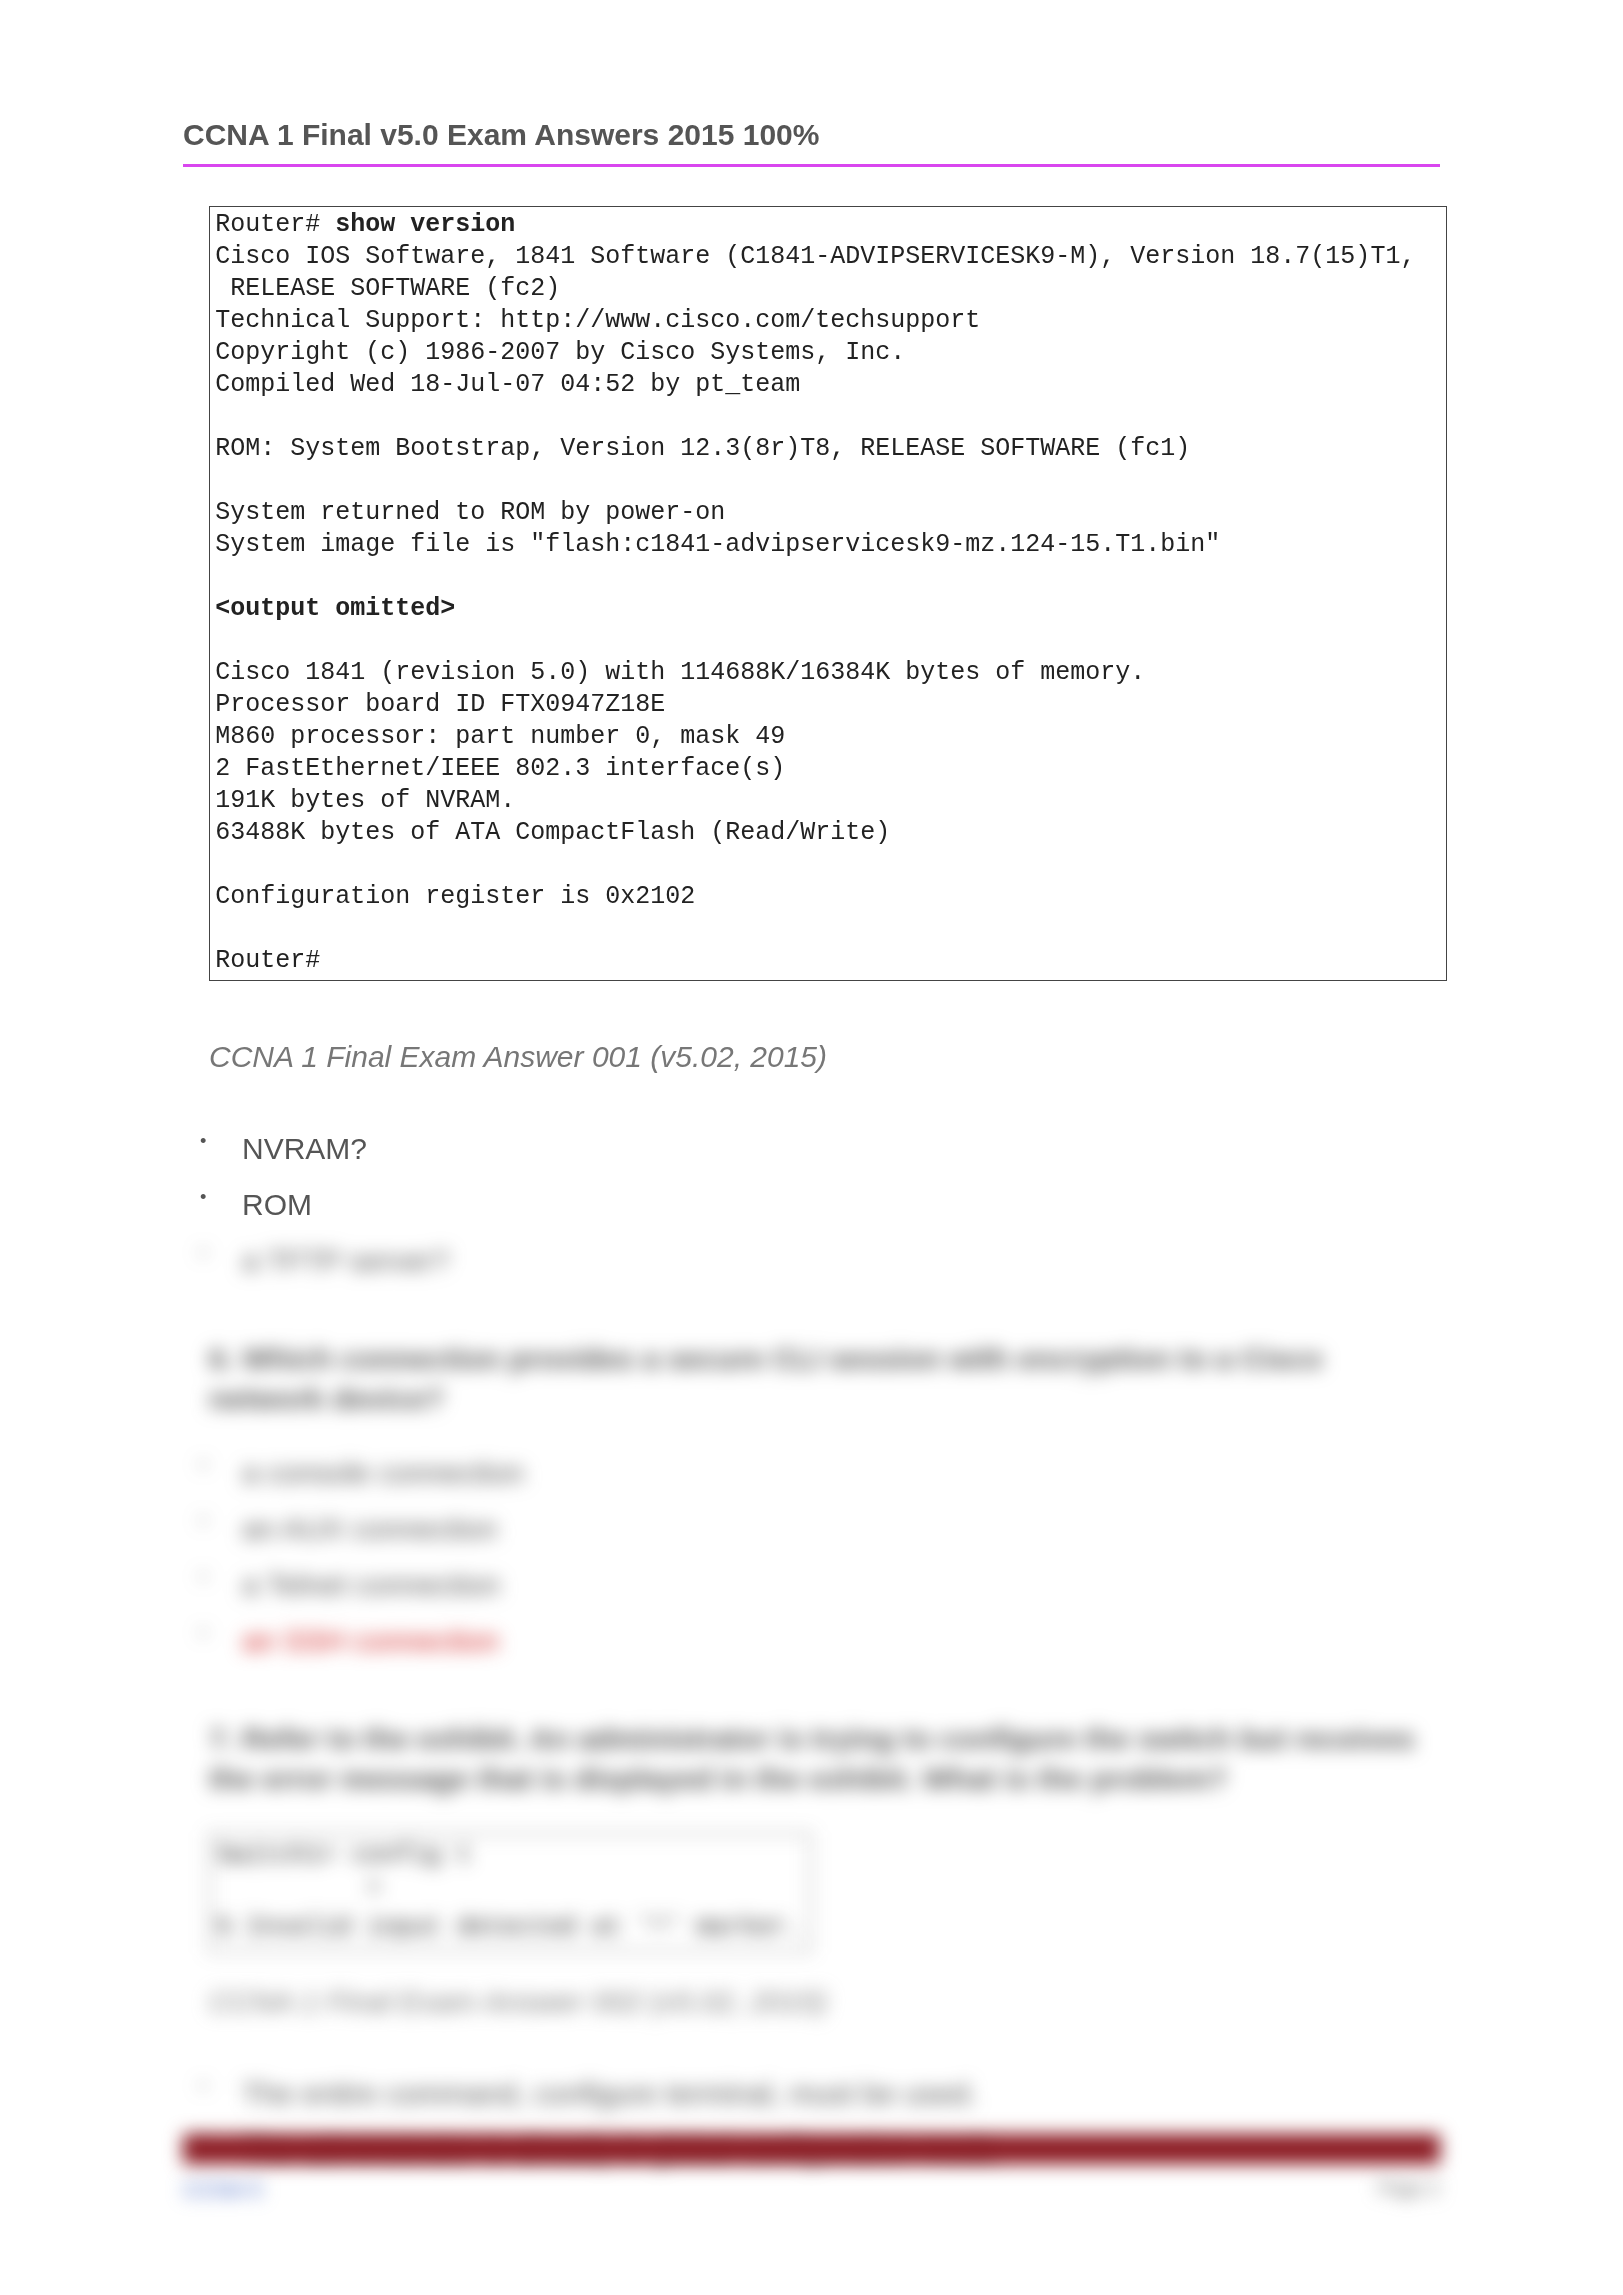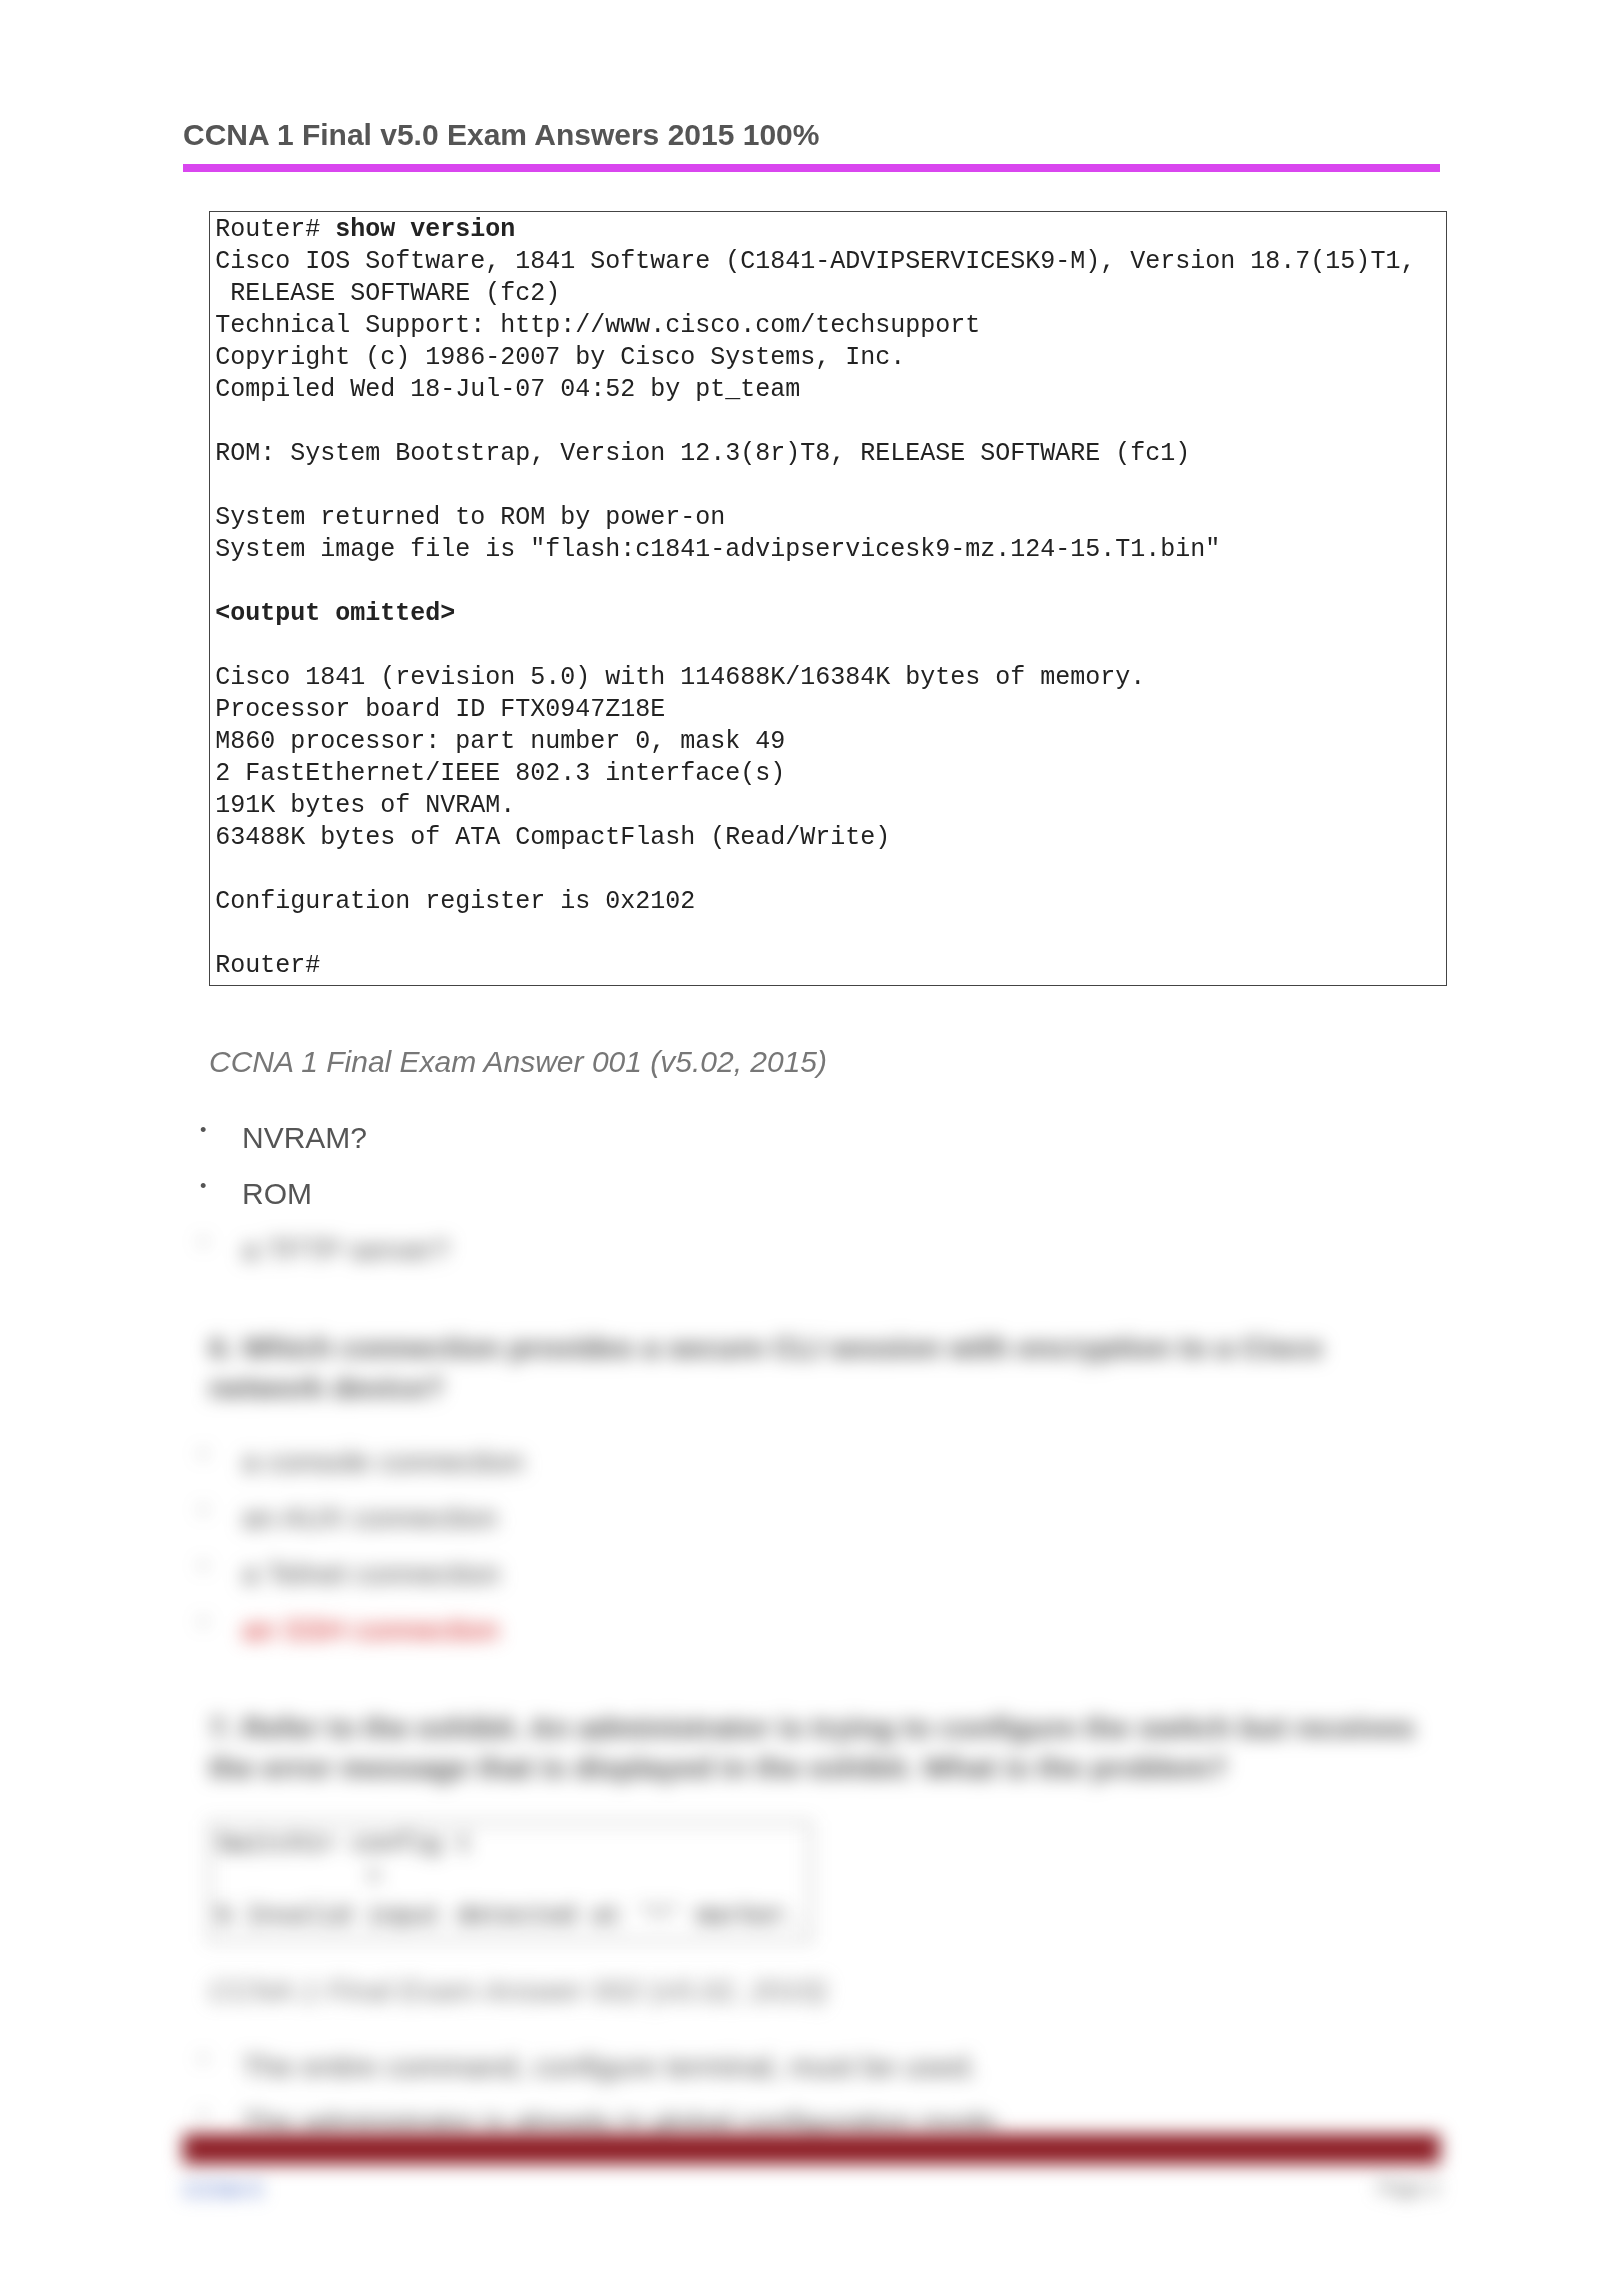--- a/index.html
+++ b/index.html
@@ -8,21 +8,21 @@
       height: 2295px;
       background: #fff;
       font-family: Arial, Helvetica, sans-serif;
       position: relative;
       padding: 118px 183px 0 183px;
     }
     .header-row {
       display: flex;
       align-items: center;
       justify-content: space-between;
-      border-bottom: 8px solid #d946ef;
+      border-bottom: 3px solid #d946ef;
       padding-bottom: 11.8px;
       margin-bottom: 39px;
     }
     .header-title {
       font-weight: bold;
       font-size: 30px;
       color: #555;
     }
     .site-badge {
       background: #8a1820;
@@ -42,21 +42,21 @@
       padding: 2.6px 5.2px;
       margin-left: 26px;
       margin-right: -6.5px;
       white-space: pre;
     }
     .terminal-box .bold { font-weight: bold; }
     .figure-caption {
       font-style: italic;
       color: #777;
       font-size: 30px;
-      margin: 59px 0 39px 26px;
+      margin: 59px 0 55px 26px;
     }
     ul.options {
       list-style: none;
       margin-left: 13px;
       font-size: 30px;
       color: #555;
     }
     ul.options li {
       position: relative;
       padding-left: 46px;

